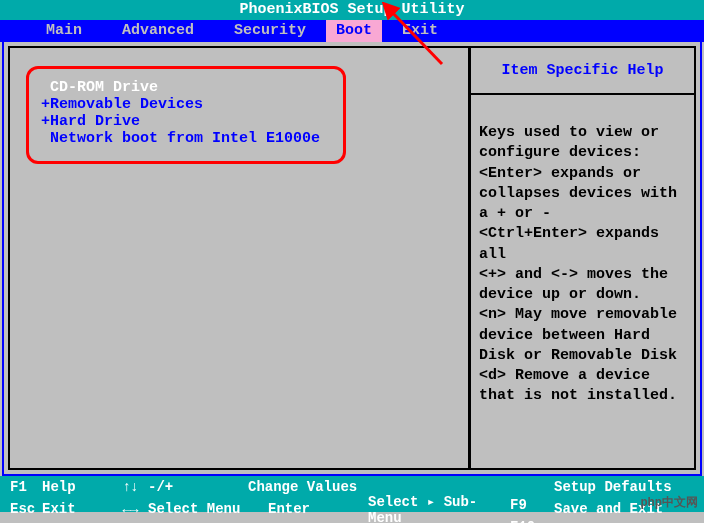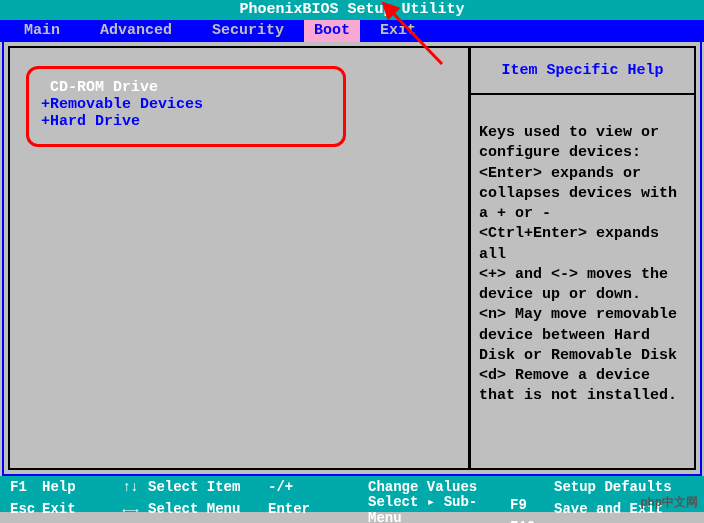--- a/index.html
+++ b/index.html
@@ -17,21 +17,21 @@
   background: #00aaaa;
   color: #fff;
   text-align: center;
   line-height: 20px;
 }
 .menu-bar {
   height: 22px;
   background: #0000ff;
   display: flex;
   align-items: center;
-  padding: 0 4px;
+  padding: 0 26px;
 }
 .menu-item {
   color: #bfbfbf;
   padding: 0 20px;
   line-height: 22px;
 }
 .menu-item.active {
   background: #f9a8d4;
   color: #0000ff;
   padding: 0 10px;
@@ -130,20 +130,21 @@
     </defs>
   <line x1="60" y1="62" x2="8" y2="8" stroke="#ff0000" stroke-width="3" marker-end="url(#ah)"></line>
 </svg>
 
 <div class="main-area">
   <div class="left-panel">
     <div class="boot-list">
       <div class="boot-item sel"> CD-ROM Drive</div>
       <div class="boot-item dev">+Removable Devices</div>
       <div class="boot-item dev">+Hard Drive</div>
+      <div class="boot-item dev"> Network boot from Intel E1000e</div>
     </div>
   </div>
   <div class="right-panel">
     <div class="help-title">Item Specific Help</div>
     <div class="help-body">Keys used to view or
 configure devices:
 &lt;Enter&gt; expands or
 collapses devices with
 a + or -
 &lt;Ctrl+Enter&gt; expands
@@ -156,21 +157,20 @@
 &lt;d&gt; Remove a device
 that is not installed.</div>
   </div>
 </div>
 
 <div class="footer">
   <div class="footer-row">
     <span class="fk">F1</span>
     <span class="fl">Help</span>
     <span class="fs">↑↓</span>
-    <span class="fa">Select Item</span>
     <span class="fe">-/+</span>
     <span class="fm">Change Values</span>
     <span class="fk2">F9</span>
     <span class="fr">Setup Defaults</span>
   </div>
   <div class="footer-row">
     <span class="fk">Esc</span>
     <span class="fl">Exit</span>
     <span class="fs">←→</span>
     <span class="fa">Select Menu</span>

